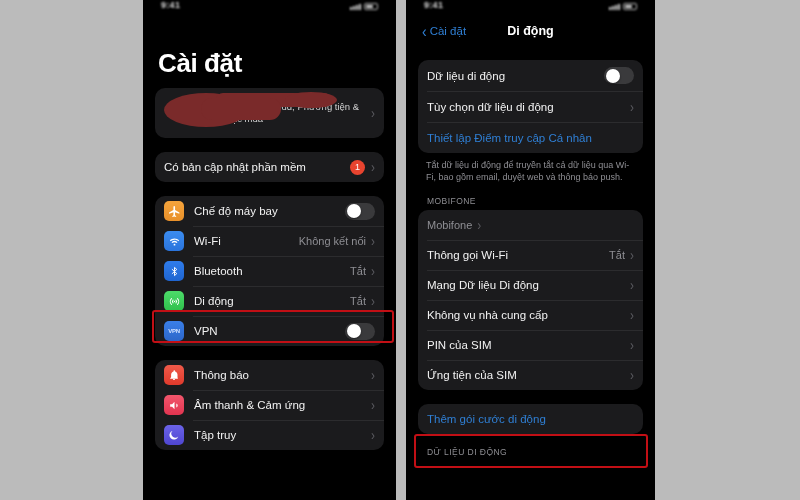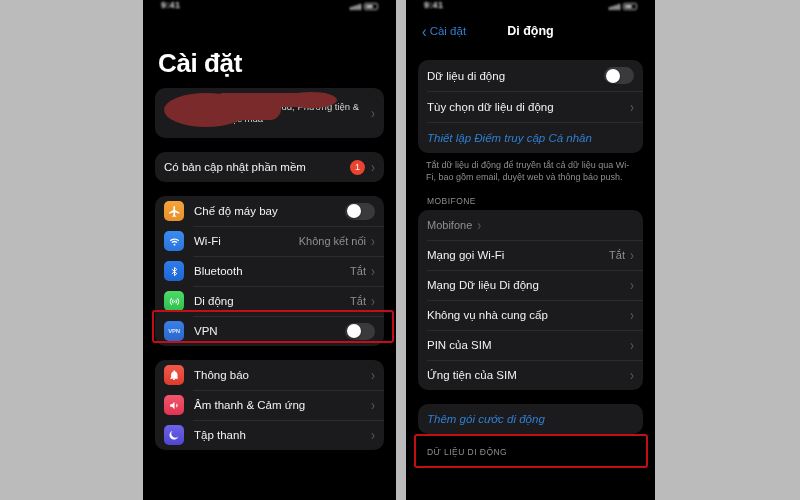--- a/index.html
+++ b/index.html
@@ -116,21 +116,21 @@
     margin-right: 5px;
     white-space: nowrap;
   }
   .chev {
     color: #5b5b60;
     font-size: 12px;
     line-height: 1;
     flex: 0 0 auto;
     transform: scaleY(1.25);
   }
-  .link-row .row-label { color: #2f7fd4; font-style: italic; }
+  .link-row .row-label { color: #2f7fd4; }
 
   
   .app-icon {
     width: 20px; height: 20px;
     border-radius: 5px;
     margin-right: 10px;
     flex: 0 0 auto;
     display: flex;
     align-items: center;
     justify-content: center;
@@ -390,21 +390,21 @@
           <span class="row-label">Âm thanh &amp; Cảm ứng</span>
           <span class="chev">›</span>
         </div>
 
         <div class="row">
           <span class="app-icon ic-focus">
             <svg width="12" height="12" viewBox="0 0 24 24" fill="#fff">
                 <path d="M20.5 14.8A9 9 0 1 1 9.2 3.5a7.4 7.4 0 0 0 11.3 11.3z"></path>
               </svg>
           </span>
-          <span class="row-label">Tập thanh</span>
+          <span class="row-label">Tập truy</span>
           <span class="chev">›</span>
         </div>
 
       </div>
 
     </div>
   </div>
 
   <div class="phone" id="phone-right">
     <div class="screen">
@@ -457,21 +457,21 @@
       <div class="sec-head">MOBIFONE</div>
 
       <div class="card">
 
         <div class="row no-icon" style="min-height:30px">
           <span class="row-value">Mobifone</span>
           <span class="chev">›</span>
         </div>
 
         <div class="row no-icon" style="min-height:30px">
-          <span class="row-label">Mạng gọi Wi-Fi</span>
+          <span class="row-label">Thông gọi Wi-Fi</span>
           <span class="row-value">Tắt</span>
           <span class="chev">›</span>
         </div>
 
         <div class="row no-icon" style="min-height:30px">
           <span class="row-label">Mạng Dữ liệu Di động</span>
           <span class="chev">›</span>
         </div>
 
         <div class="row no-icon" style="min-height:30px">

